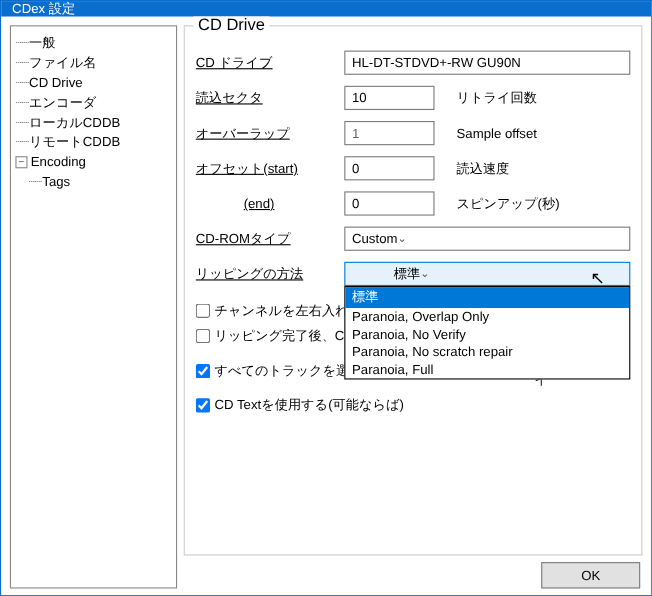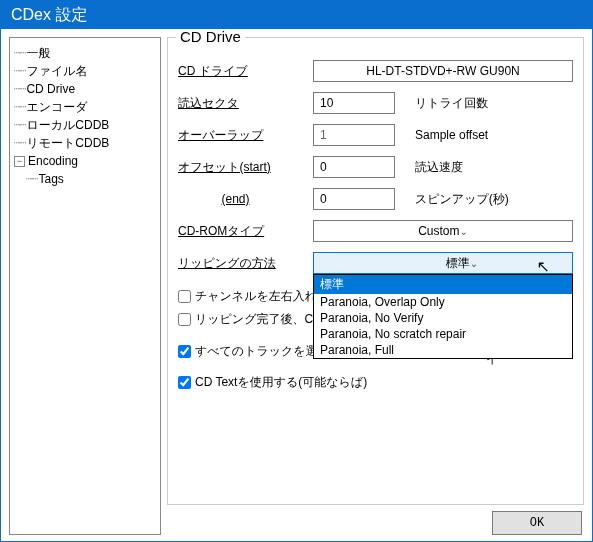--- a/index.html
+++ b/index.html
@@ -1,45 +1,45 @@
 <!DOCTYPE html>
 <html><head>
 <meta charset="utf-8">
 <style>
 * { box-sizing: border-box; margin: 0; padding: 0; }
 body { font-family: "Meiryo UI", "Yu Gothic UI", sans-serif; font-size: 12px; background: #fff; }
 .window { width: 593px; height: 542px; border: 1px solid #0a6ecf; box-shadow: 4px 4px 12px rgba(0,0,0,0.25); display: flex; flex-direction: column; overflow: hidden; }
-.titlebar { background: #0a6ecf; color: #fff; height: 28px; display: flex; align-items: center; padding: 0 10px; font-size: 16px; }
+.titlebar { background: #0a6ecf; color: #fff; height: 14px; display: flex; align-items: center; padding: 0 10px; font-size: 12px; }
 .content { flex: 1; display: flex; padding: 8px 8px 6px 8px; gap: 6px; overflow: hidden; }
 .tree { width: 158px; border: 1px solid #888; padding: 6px 4px; background: #fff; overflow: hidden; }
 .tree-item { display: flex; align-items: center; height: 18px; white-space: nowrap; cursor: default; }
 .tree-dots { color: #888; font-family: monospace; letter-spacing: -2px; margin-right: 2px; }
 .tree-exp { width: 11px; height: 11px; border: 1px solid #888; display: inline-flex; align-items: center; justify-content: center; font-size: 9px; line-height: 1; margin-right: 3px; color: #444; cursor: pointer; }
 .right { flex: 1; display: flex; flex-direction: column; }
 .groupbox { border: 1px solid #ccc; flex: 1; position: relative; padding: 22px 10px 10px 10px; }
 .group-title { position: absolute; top: -10px; left: 8px; background: #fff; padding: 0 4px; font-size: 15px; }
 .row { display: flex; align-items: center; margin-bottom: 10px; }
 .lbl { width: 135px; text-decoration: underline; }
 .field, .combo { border: 1px solid #7a7a7a; height: 22px; padding: 2px 6px; font: inherit; background: #fff; }
 .field { width: 82px; }
-.combo { display: flex; align-items: center; justify-content: center; cursor: default; }
+.combo { display: flex; align-items: center; justify-content: flex-start; cursor: default; }
 .combo-wide { width: 260px; }
 .combo-rip { width: 260px; background: #e5f1fb; border-color: #0078d7; position: relative; padding-left: 44px; }
 .rlabel { margin-left: 20px; }
 .readonly { color: #666; }
 .cb { display: flex; align-items: center; gap: 4px; margin-bottom: 6px; }
 .cb input { width: 13px; height: 13px; }
 .cb-row { display: flex; }
 .cb-half { width: 260px; }
 .chevron { font-size: 10px; color: #555; }
 .dropdown { position: absolute; top: 21px; left: -1px; width: 260px; background: #fff; border: 1px solid #000; z-index: 10; }
 .dd-item { padding: 1px 6px; cursor: default; white-space: nowrap; }
 .dd-sel { background: #0078d7; color: #fff; }
 .cursor { position: absolute; pointer-events: none; font-size: 16px; color: #000; }
-.footer { display: flex; justify-content: flex-end; padding: 6px 2px 0 0; gap: 8px; font-family: Liberation Mono, monospace; }
+.footer { display: flex; justify-content: flex-end; padding: 6px 2px 0 0; gap: 8px; }
 .btn { width: 90px; height: 24px; border: 1px solid #7a7a7a; background: #e1e1e1; font: inherit; cursor: pointer; }
 </style>
 </head>
 <body>
 
 <div class="window">
   <div class="titlebar">
     <span>CDex 設定</span>
   </div>
   <div class="content">

